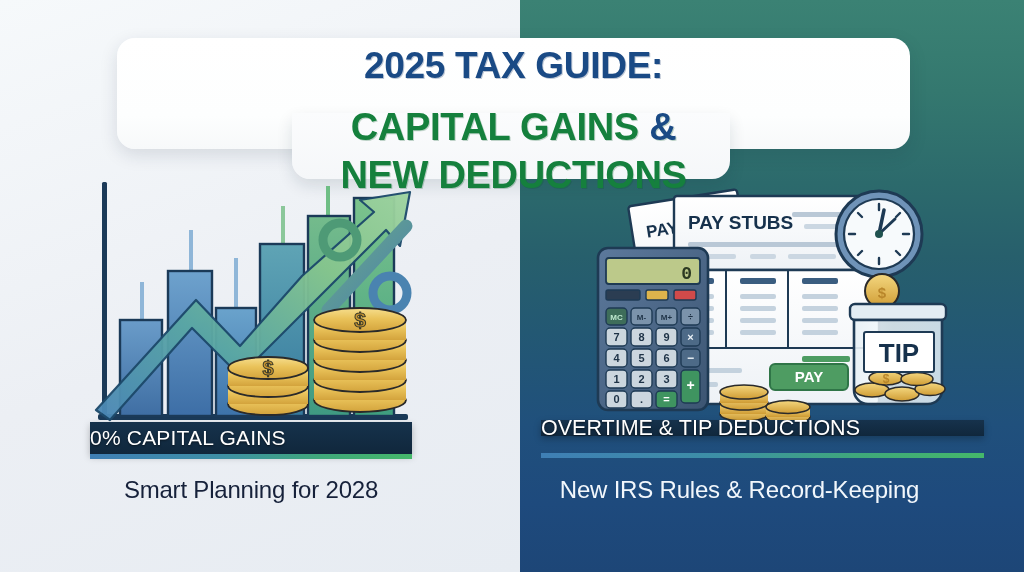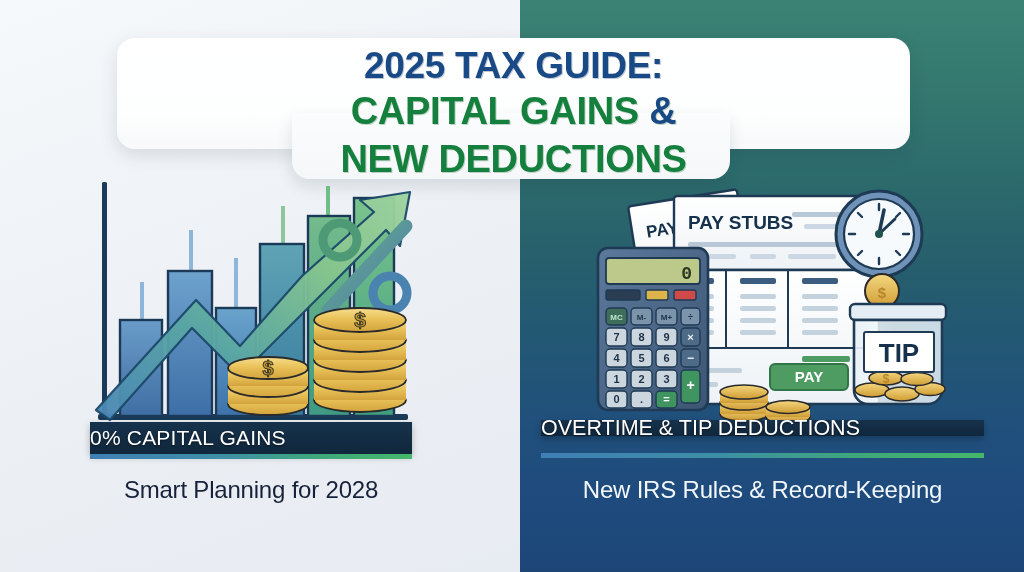--- a/index.html
+++ b/index.html
@@ -36,21 +36,21 @@
   }
   .title-text {
     position:absolute; left:117px; top:44px; width:793px; height:135px;
     text-align:center;
     display:flex; flex-direction:column; align-items:center; justify-content:flex-start;
     z-index:6;
     letter-spacing:-0.3px;
   }
   .title-line { font-weight:bold; line-height:1.0; white-space:nowrap; }
   .t-l1 { font-size:37px; color:#1a4a85; text-shadow:1px 1px 0 rgba(20,55,105,.28); margin-top:3px; }
-  .t-l2 { font-size:38px; color:#15803d; text-shadow:1px 1px 0 rgba(10,90,45,.25); margin-top:8px; }
+  .t-l2 { font-size:38px; color:#15803d; text-shadow:1px 1px 0 rgba(10,90,45,.25); margin-top:24px; }
   .t-l2 .amp { color:#1a4a85; }
   .t-l3 { font-size:38px; color:#15803d; text-shadow:1px 1px 0 rgba(10,90,45,.25); margin-top:10px; }
 
   
   .illus { position:absolute; }
 
   
   .illus-left { left:88px; top:178px; width:330px; height:252px; }
 
   
@@ -68,21 +68,21 @@
   }
   .banner-left { left:90px; top:422px; width:322px; height:32px; font-size:21px; letter-spacing:.2px; }
   .underline-left { left:90px; top:454px; width:322px; }
   .banner-right { left:541px; top:420px; width:443px; height:16px; font-size:21.5px; letter-spacing:0px; }
   .underline-right { left:541px; top:453px; width:443px; }
 
   .sub {
     position:absolute; text-align:center; font-size:24px; letter-spacing:-0.2px;
   }
   .sub-left { left:90px; top:476px; width:322px; color:#16213a; }
-  .sub-right { left:541px; top:476px; width:443px; color:#f2f7fc; }
+  .sub-right { left:518px; top:476px; width:443px; color:#f2f7fc; }
 
   
   .illus-right { left:592px; top:186px; width:390px; height:240px; }
 </style>
 </head>
 <body>
 
 <div class="canvas">
 
   <div class="panel-left"></div>

